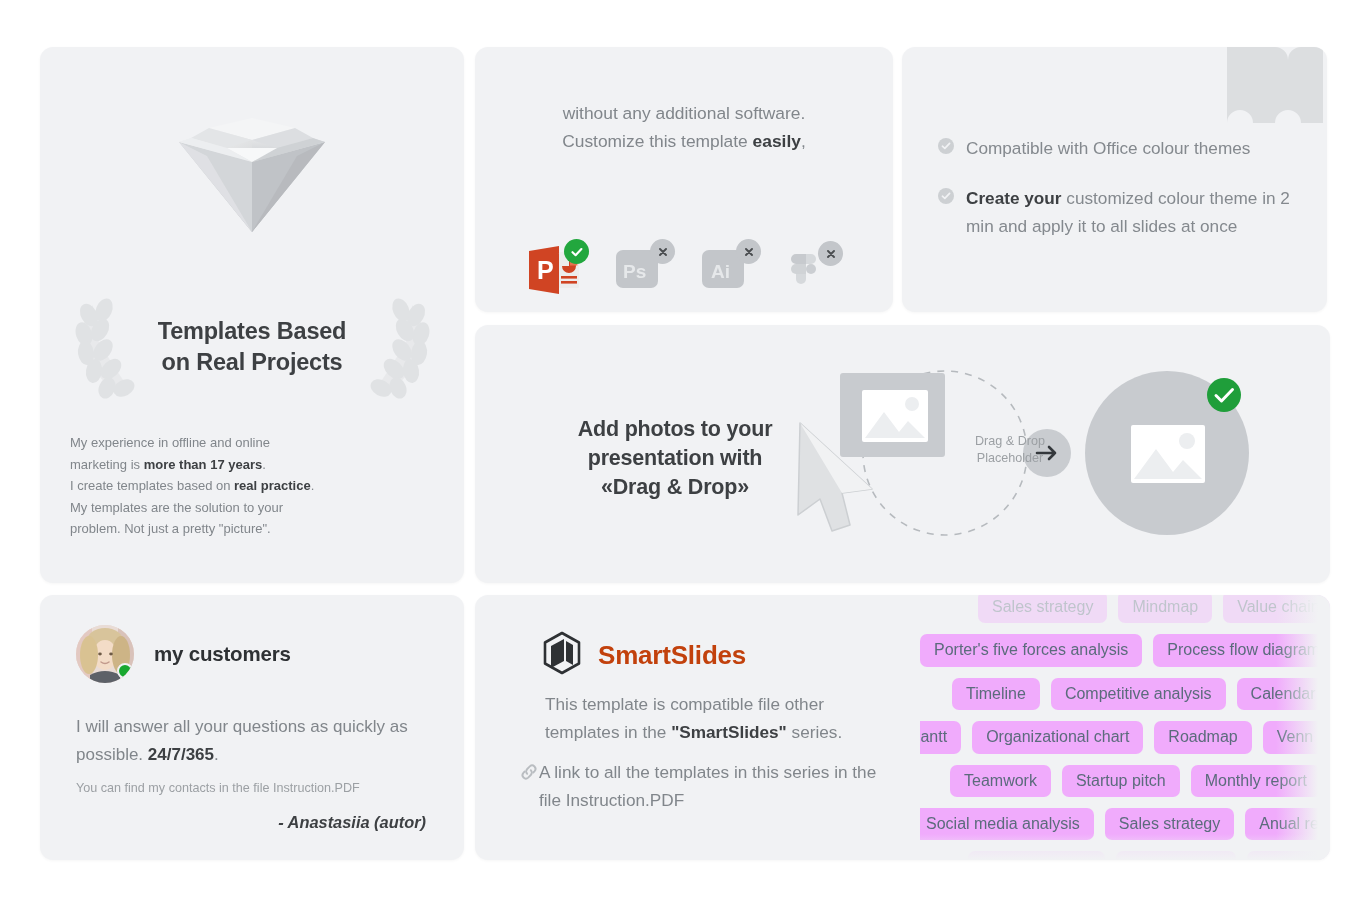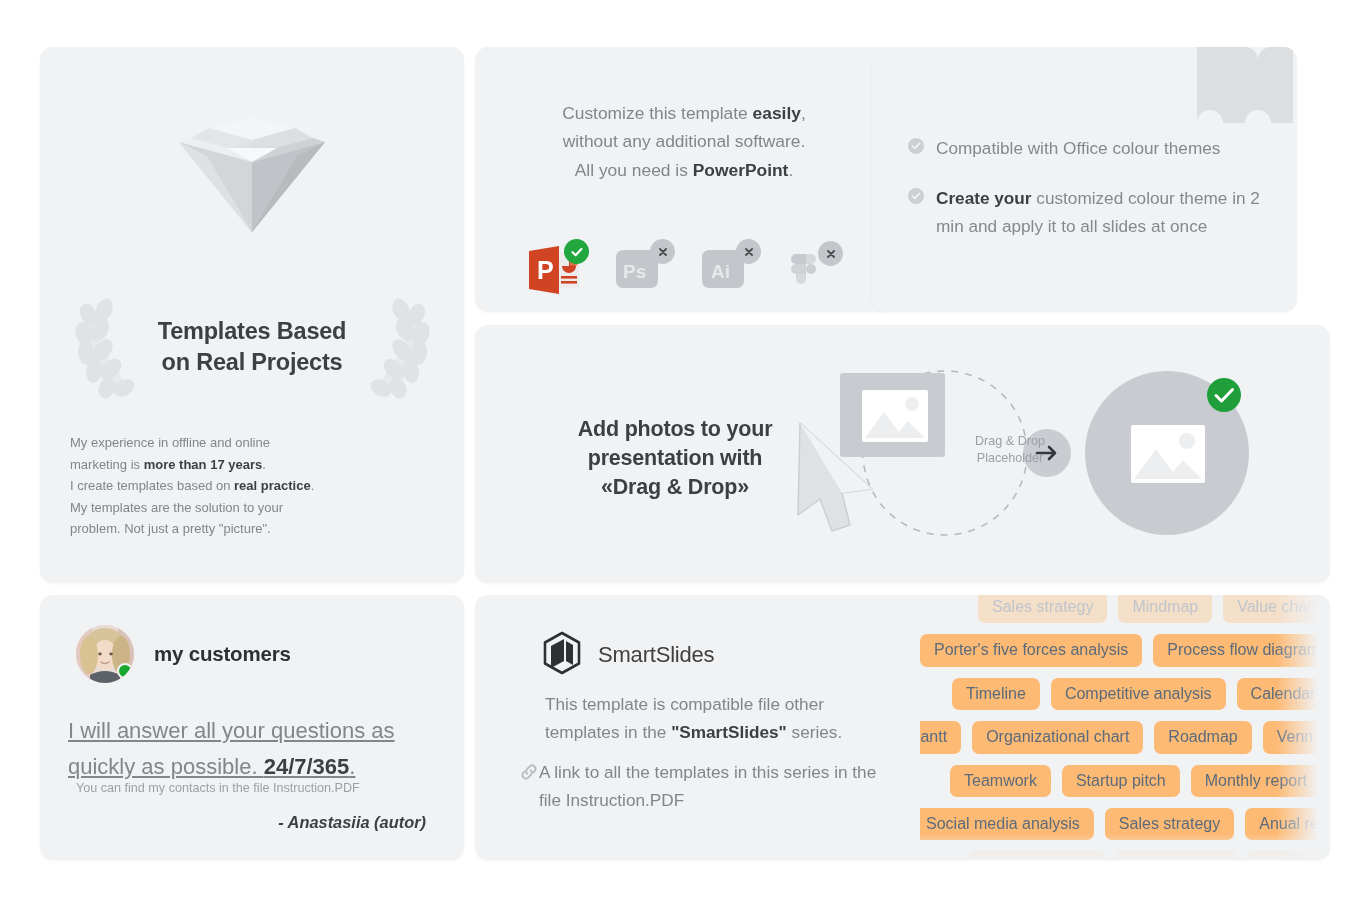--- a/index.html
+++ b/index.html
@@ -44,21 +44,21 @@
   .app-row{position:absolute;left:50px;top:190px;width:340px;height:70px;display:flex;align-items:center;gap:24px;}
   .app-item{position:relative;width:62px;height:62px;}
   .badge{
     position:absolute;right:-2px;top:-2px;width:25px;height:25px;border-radius:50%;
     display:flex;align-items:center;justify-content:center;
   }
   .badge.ok{background:#22a73e;}
   .badge.no{background:#c3c6ca;}
 
   
-  #card-themes{left:872px;top:47px;width:425px;height:265px;}
+  #card-themes{left:902px;top:47px;width:425px;height:265px;}
   .puzzle{position:absolute;right:-14px;top:-16px;opacity:1;}
   .bullets{position:absolute;left:36px;top:88px;width:360px;}
   .bullet{display:flex;align-items:flex-start;gap:12px;margin-bottom:22px;}
   .bullet .b-icon{flex:0 0 auto;margin-top:3px;}
   .bullet .b-text{font-size:17.2px;line-height:1.62;color:#84898e;}
   .bullet .b-text b{color:#3d4043;font-weight:bold;}
 
   
   #card-dragdrop{left:475px;top:325px;width:855px;height:258px;}
   .dd-title{
@@ -77,53 +77,53 @@
   .avatar{
     position:relative;width:58px;height:58px;border-radius:50%;overflow:hidden;
     background:#e7d9d4;flex:0 0 auto;
   }
   .dot{
     position:absolute;right:1px;bottom:4px;width:12px;height:12px;border-radius:50%;
     background:#18a82f;border:2px solid #f1f2f4;
   }
   .support-title{font-size:20.5px;font-weight:bold;color:#2e3134;line-height:1.33;letter-spacing:-0.2px;}
   .support-body{
-    position:absolute;left:28px;top:118px;width:350px;
-    font-size:22px;line-height:1.62;color:#81868b;text-decoration:underline;
+    position:absolute;left:36px;top:118px;width:350px;
+    font-size:17px;line-height:1.62;color:#81868b;
   }
   .support-body b{color:#3d4043;font-weight:bold;}
   .support-note{
     position:absolute;left:36px;top:186px;width:360px;
     font-size:12.6px;color:#9ca0a4;
   }
   .support-sign{
     position:absolute;right:38px;top:218px;
     font-size:16.4px;font-style:italic;font-weight:bold;color:#3d4043;
   }
 
   
   #card-smartslides{left:475px;top:595px;width:855px;height:265px;}
   .ss-head{position:absolute;left:67px;top:36px;display:flex;align-items:center;gap:16px;}
-  .ss-name{font-size:22px;font-weight:normal;color:#404040;letter-spacing:-0.2px;}
+  .ss-name{font-size:26px;font-weight:bold;color:#c2410c;letter-spacing:-0.2px;}
   .ss-body{
     position:absolute;left:70px;top:95px;width:345px;
     font-size:17.2px;line-height:1.64;color:#81868b;
   }
   .ss-body b{color:#3d4043;font-weight:bold;}
   .ss-link{position:absolute;left:44px;top:163px;width:380px;display:flex;}
   .ss-link .l-text{font-size:17.2px;line-height:1.64;color:#81868b;}
 
   
   .tagcloud{
     position:absolute;left:445px;top:0;width:410px;height:265px;overflow:hidden;
   }
   .tagrows{position:absolute;left:0;top:-4px;width:560px;}
   .tagrow{display:flex;gap:11px;margin-bottom:11px;white-space:nowrap;}
   .tag{
-    background:#fdba74;color:#5b6b7c;
+    background:#f0abfc;color:#5b6b7c;
     border-radius:7px;padding:7px 14px;
     font-size:16px;line-height:1.15;
     display:inline-block;
   }
   .tagrow.faded .tag{opacity:0.33;}
   .tagfade-right{
     position:absolute;right:0;top:0;width:54px;height:265px;
     background:linear-gradient(to right, rgba(241,242,244,0), #f1f2f4 78%);
     pointer-events:none;
   }
@@ -219,26 +219,23 @@
       <div>
         <span>I create templates based on </span><b>real practice</b><span>.</span>
       </div>
       <div>My templates are the solution to your</div>
       <div>problem. Not just a pretty "picture".</div>
     </div>
   </div>
 
   <div class="card" id="card-customize">
     <div class="customize-text">
+      <div>without any additional software.</div>
       <div>
         <span>Customize this template </span><b>easily</b><span>,</span>
-      </div>
-      <div>without any additional software.</div>
-      <div>
-        <span>All you need is </span><b>PowerPoint</b><span>.</span>
       </div>
     </div>
 
     <div class="app-row">
 
       <div class="app-item">
         <svg width="58" height="58" viewBox="0 0 58 58">
           <path d="M4 10 L34 5 L34 53 L4 48 Z" fill="#d04423"></path>
           <rect x="34" y="11" width="20" height="36" rx="1.5" fill="#f0f0f0"></rect>
           <rect x="34" y="11" width="20" height="36" rx="1.5" fill="#e5e5e5" opacity="0.4"></rect>

